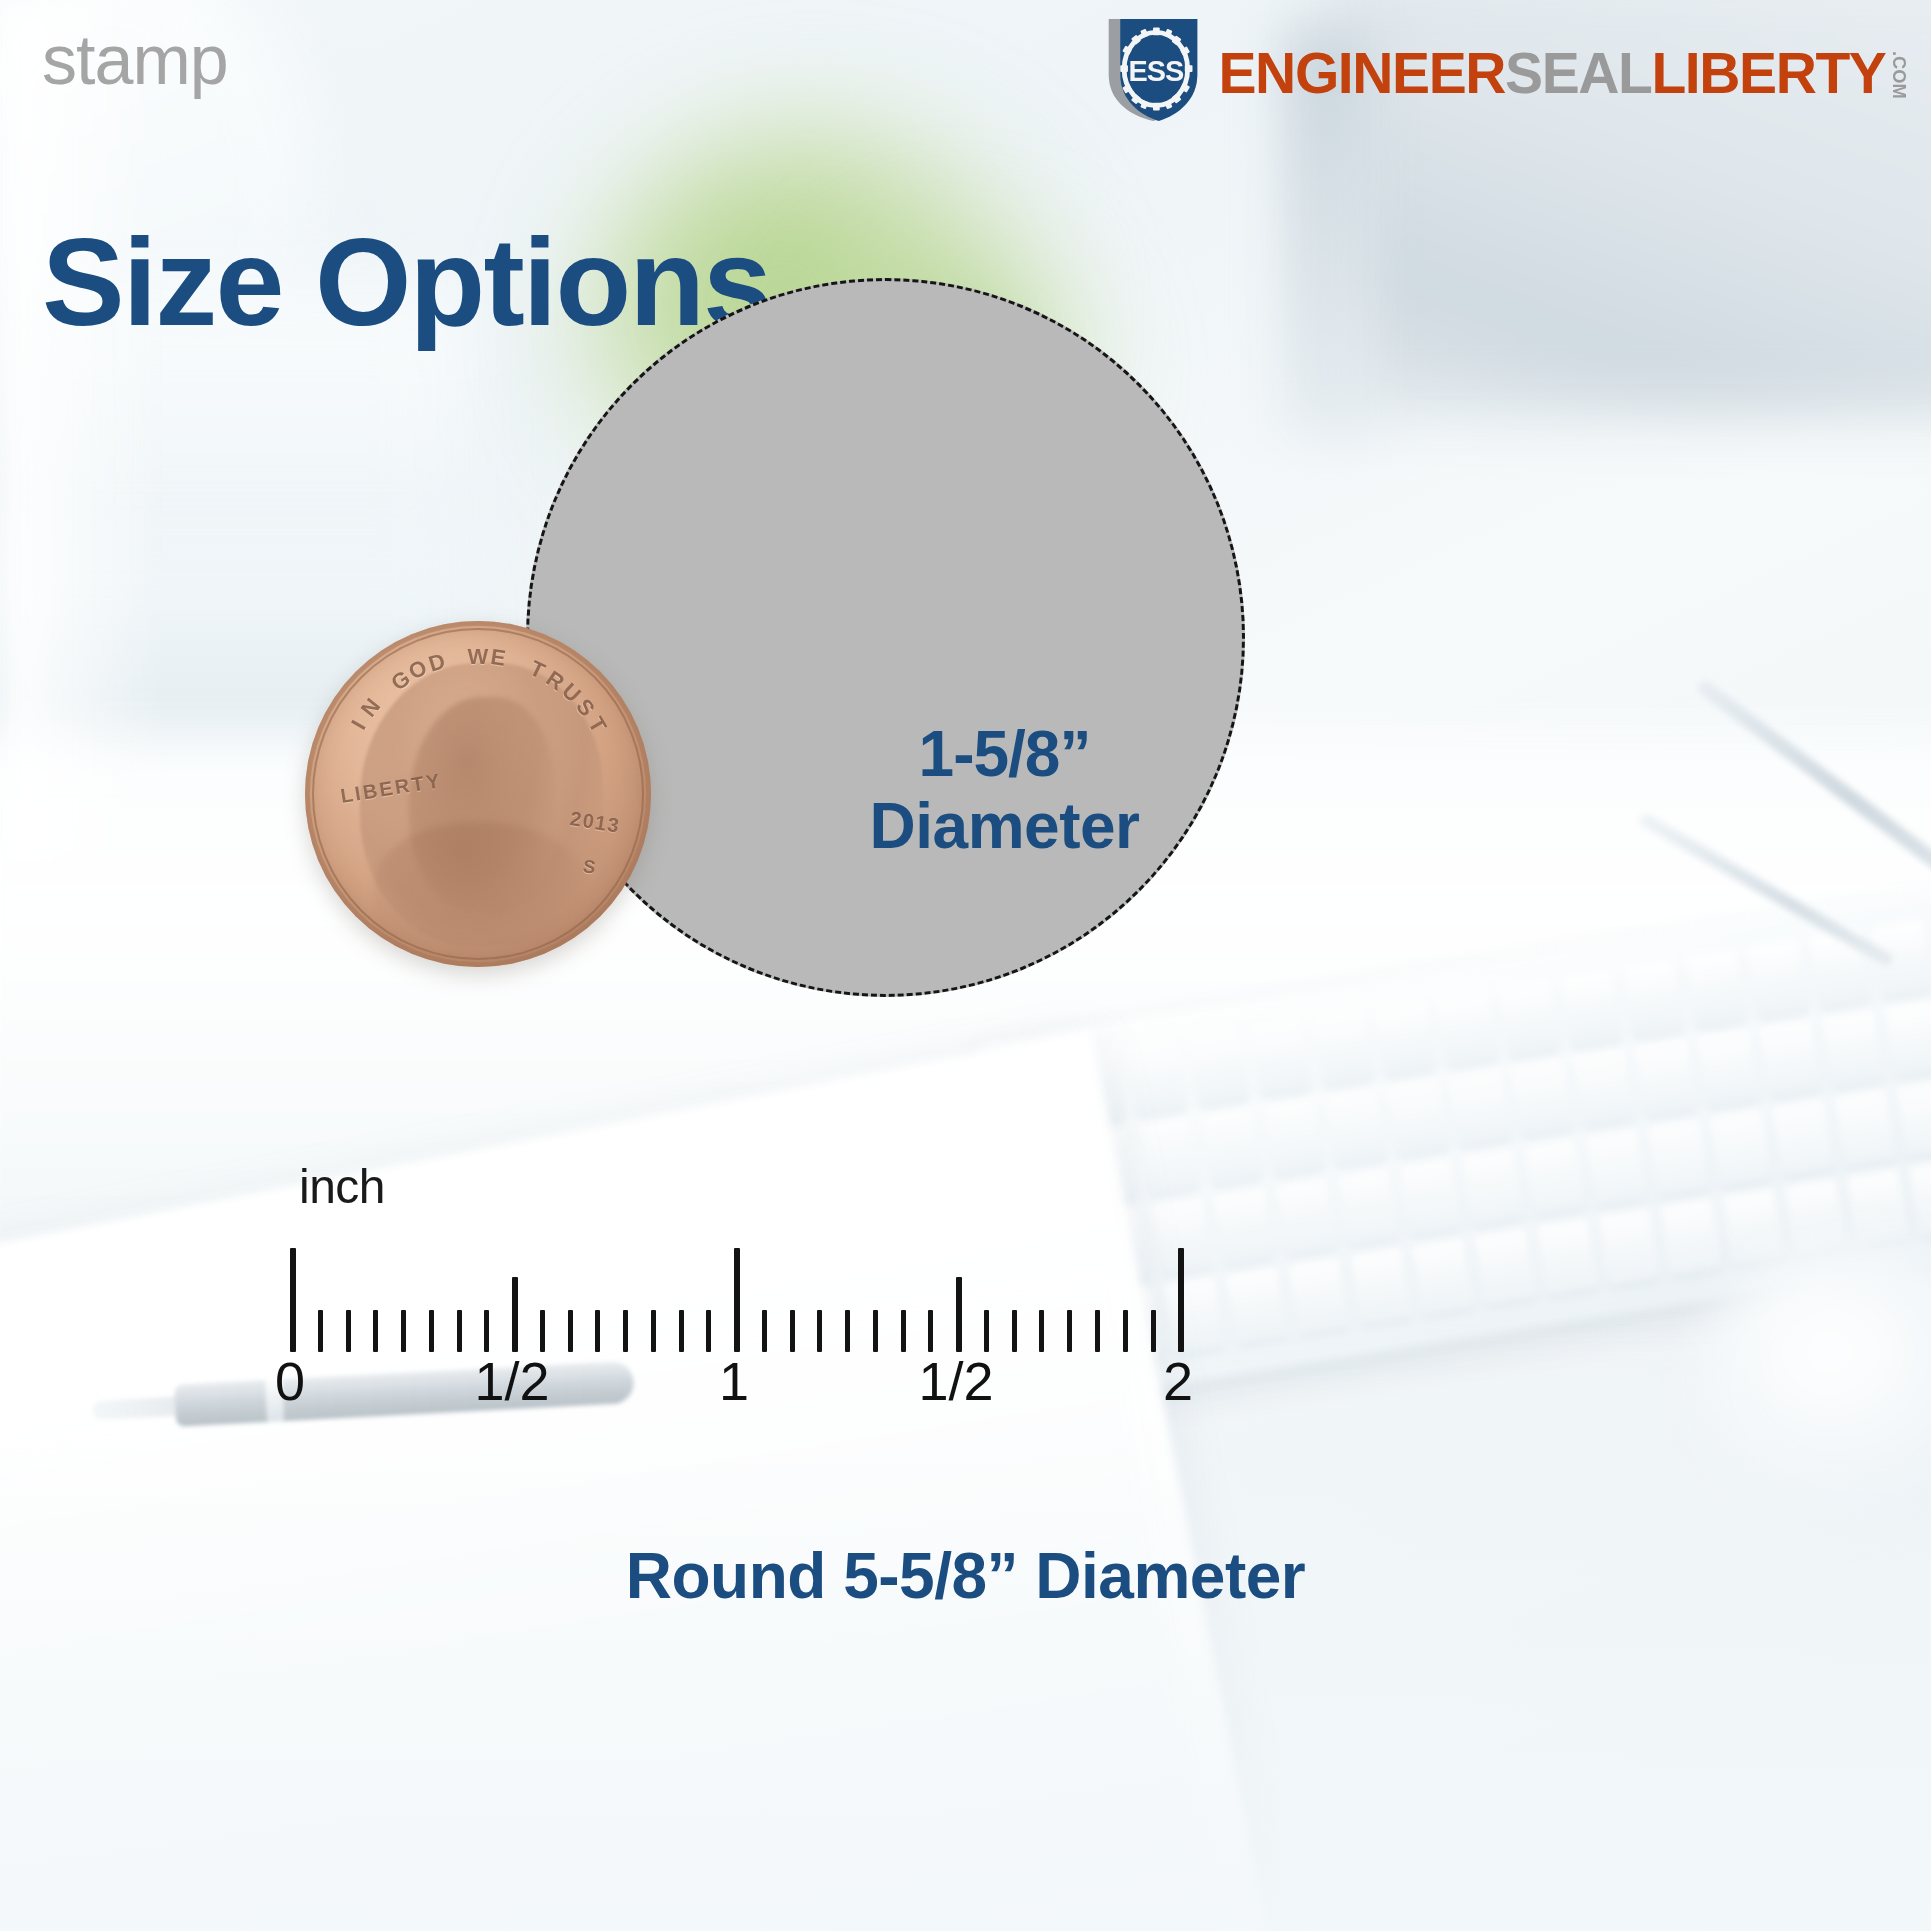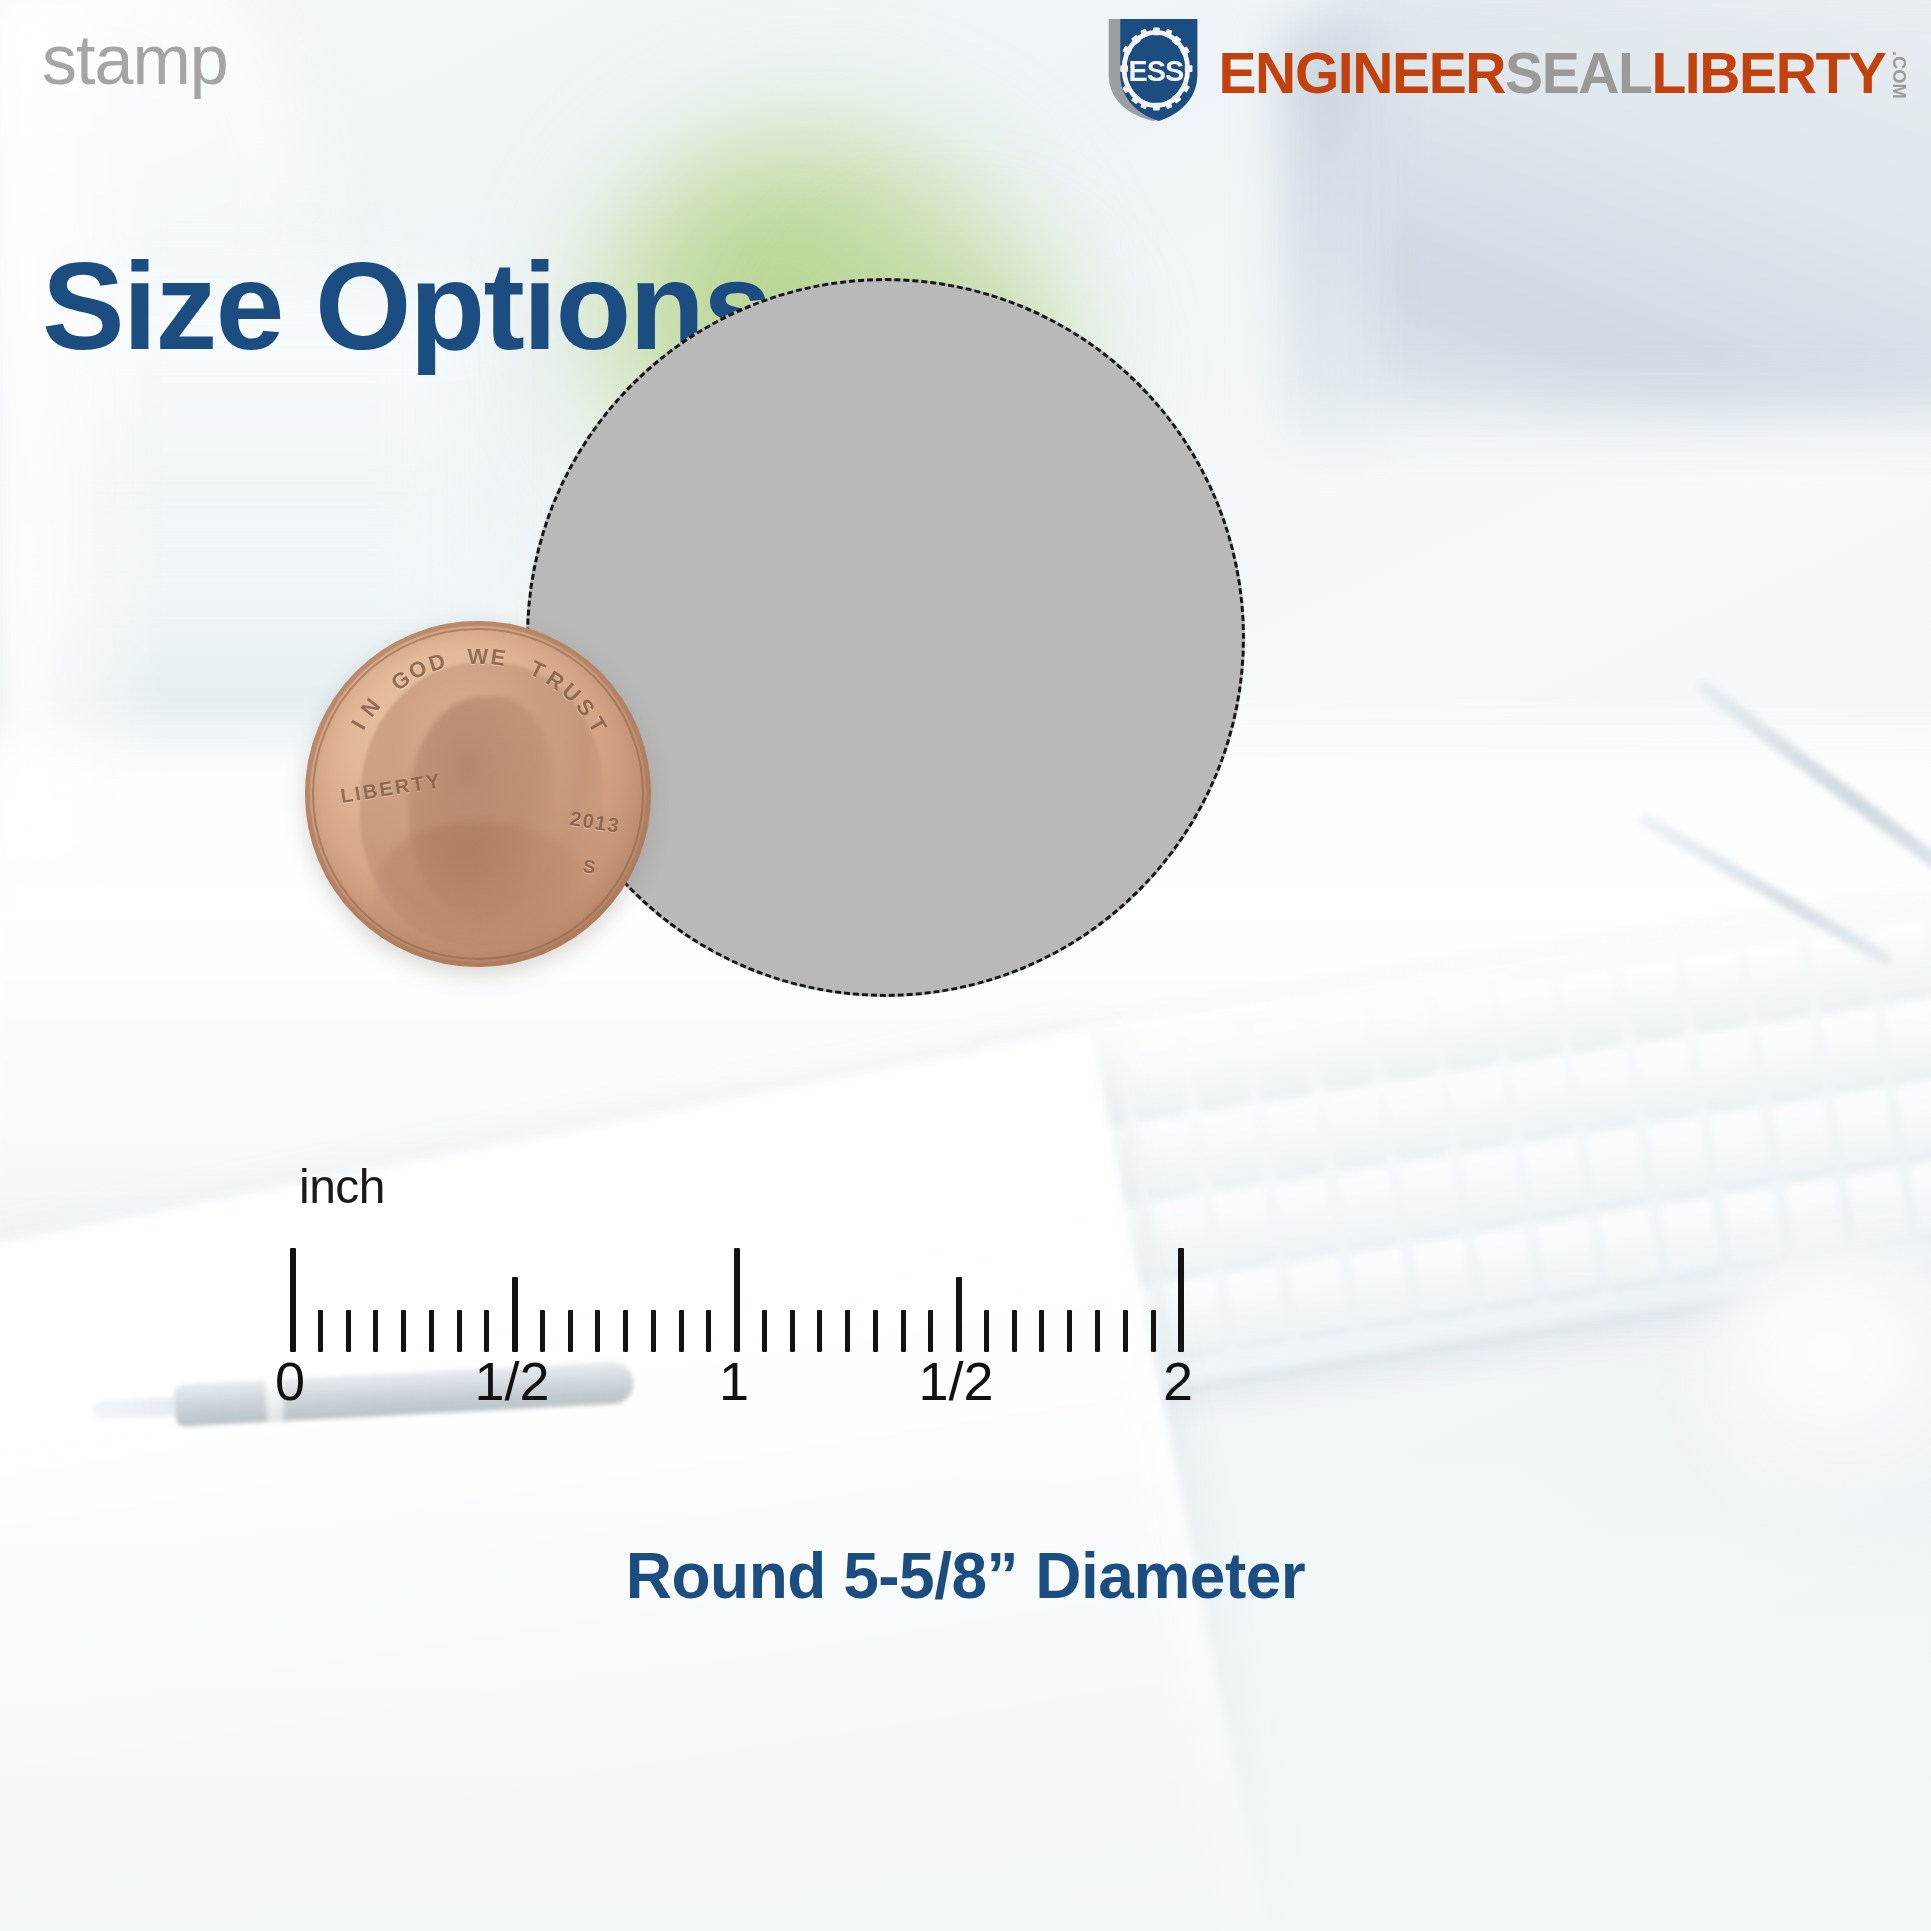--- a/index.html
+++ b/index.html
@@ -123,21 +123,21 @@
     background:linear-gradient(180deg,rgba(255,255,255,0),rgba(243,248,250,.85));
   }
 
   
   .word-stamp{
     position:absolute;left:42px;top:25px;
     font-size:70px;font-weight:400;color:#a5a5a5;letter-spacing:-1px;
     line-height:1;
   }
   .title{
-    position:absolute;left:42px;top:161px;
+    position:absolute;left:42px;top:137px;
     font-size:124px;font-weight:700;color:#1b4d80;letter-spacing:-1.9px;
     line-height:1;
   }
 
   
   .logo{position:absolute;left:1101px;top:17.4px;display:flex;align-items:center;height:104px;}
   .logo-badge{position:relative;width:104px;height:108px;flex:0 0 auto;text-align:center;}
   .logo-wordmark{
     margin-left:13.5px;display:flex;align-items:flex-end;height:66px;
     font-weight:700;font-size:57px;letter-spacing:-1.4px;line-height:1;
@@ -379,20 +379,24 @@
     </div>
     <div class="logo-wordmark">
       <span class="lw-blue">ENGINEER</span>
         <span class="lw-gray">SEAL</span>
         <span class="lw-blue">LIBERTY</span>
         <span class="lw-dot">.COM</span>
     </div>
   </div>
 
   <div class="size-circle"></div>
+  <div class="circle-label">
+    <div class="cl-1">1-5/8”</div>
+    <div class="cl-2">Diameter</div>
+  </div>
 
   <div class="penny">
     <div class="penny-rim"></div>
     <div class="penny-face"></div>
     <div class="penny-bust"></div>
     <div class="penny-shoulder"></div>
     <div class="p-txt p-motto" style="left: 0px; top: 0px; transform: none; width: 346px; height: 346px; letter-spacing: 0px;">
         <span style="position: absolute; left: 54px; top: 104px; transform: translate(-50%, -50%) rotate(-60deg);">I</span>
         <span style="position: absolute; left: 66px; top: 87px; transform: translate(-50%, -50%) rotate(-51.4286deg);">N</span>
         <span style="position: absolute; left: 80px; top: 72px; transform: translate(-50%, -50%) rotate(-42.8571deg);">&nbsp;</span>

